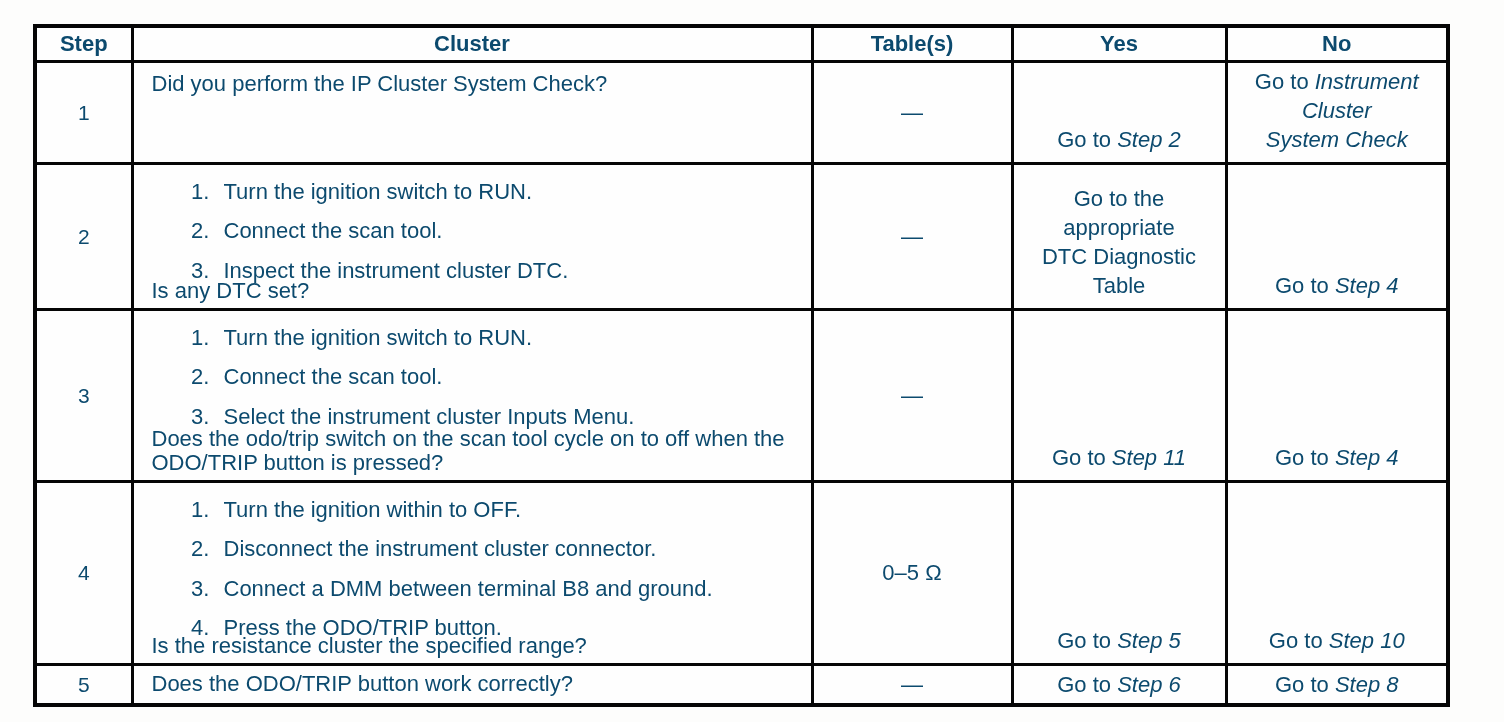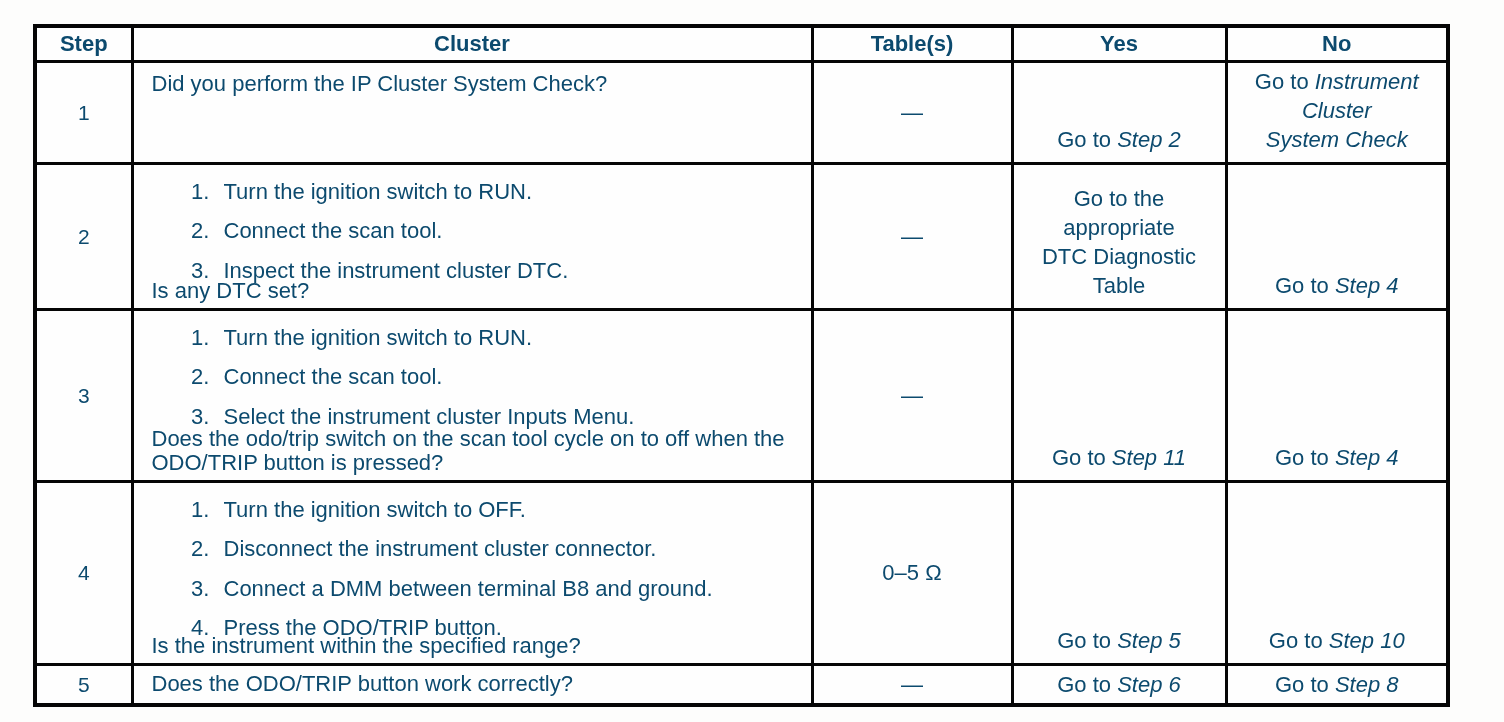--- a/index.html
+++ b/index.html
@@ -157,26 +157,26 @@
         </td>
         <td class="route-cell">
           <span>Go to </span><em>Step 4</em>
         </td>
       </tr>
 
       <tr class="row-4">
         <td class="step-cell">4</td>
         <td class="action-cell">
           <ol>
-            <li>Turn the ignition switch to OFF.</li>
+            <li>Turn the ignition within to OFF.</li>
             <li>Disconnect the instrument cluster connector.</li>
             <li>Connect a DMM between terminal B8 and ground.</li>
             <li>Press the ODO/TRIP button.</li>
           </ol>
-          <div class="question">Is the instrument within the specified range?</div>
+          <div class="question">Is the resistance cluster the specified range?</div>
         </td>
         <td class="value-cell">0–5 Ω</td>
         <td class="route-cell">
           <span>Go to </span><em>Step 5</em>
         </td>
         <td class="route-cell">
           <span>Go to </span><em>Step 10</em>
         </td>
       </tr>
 

